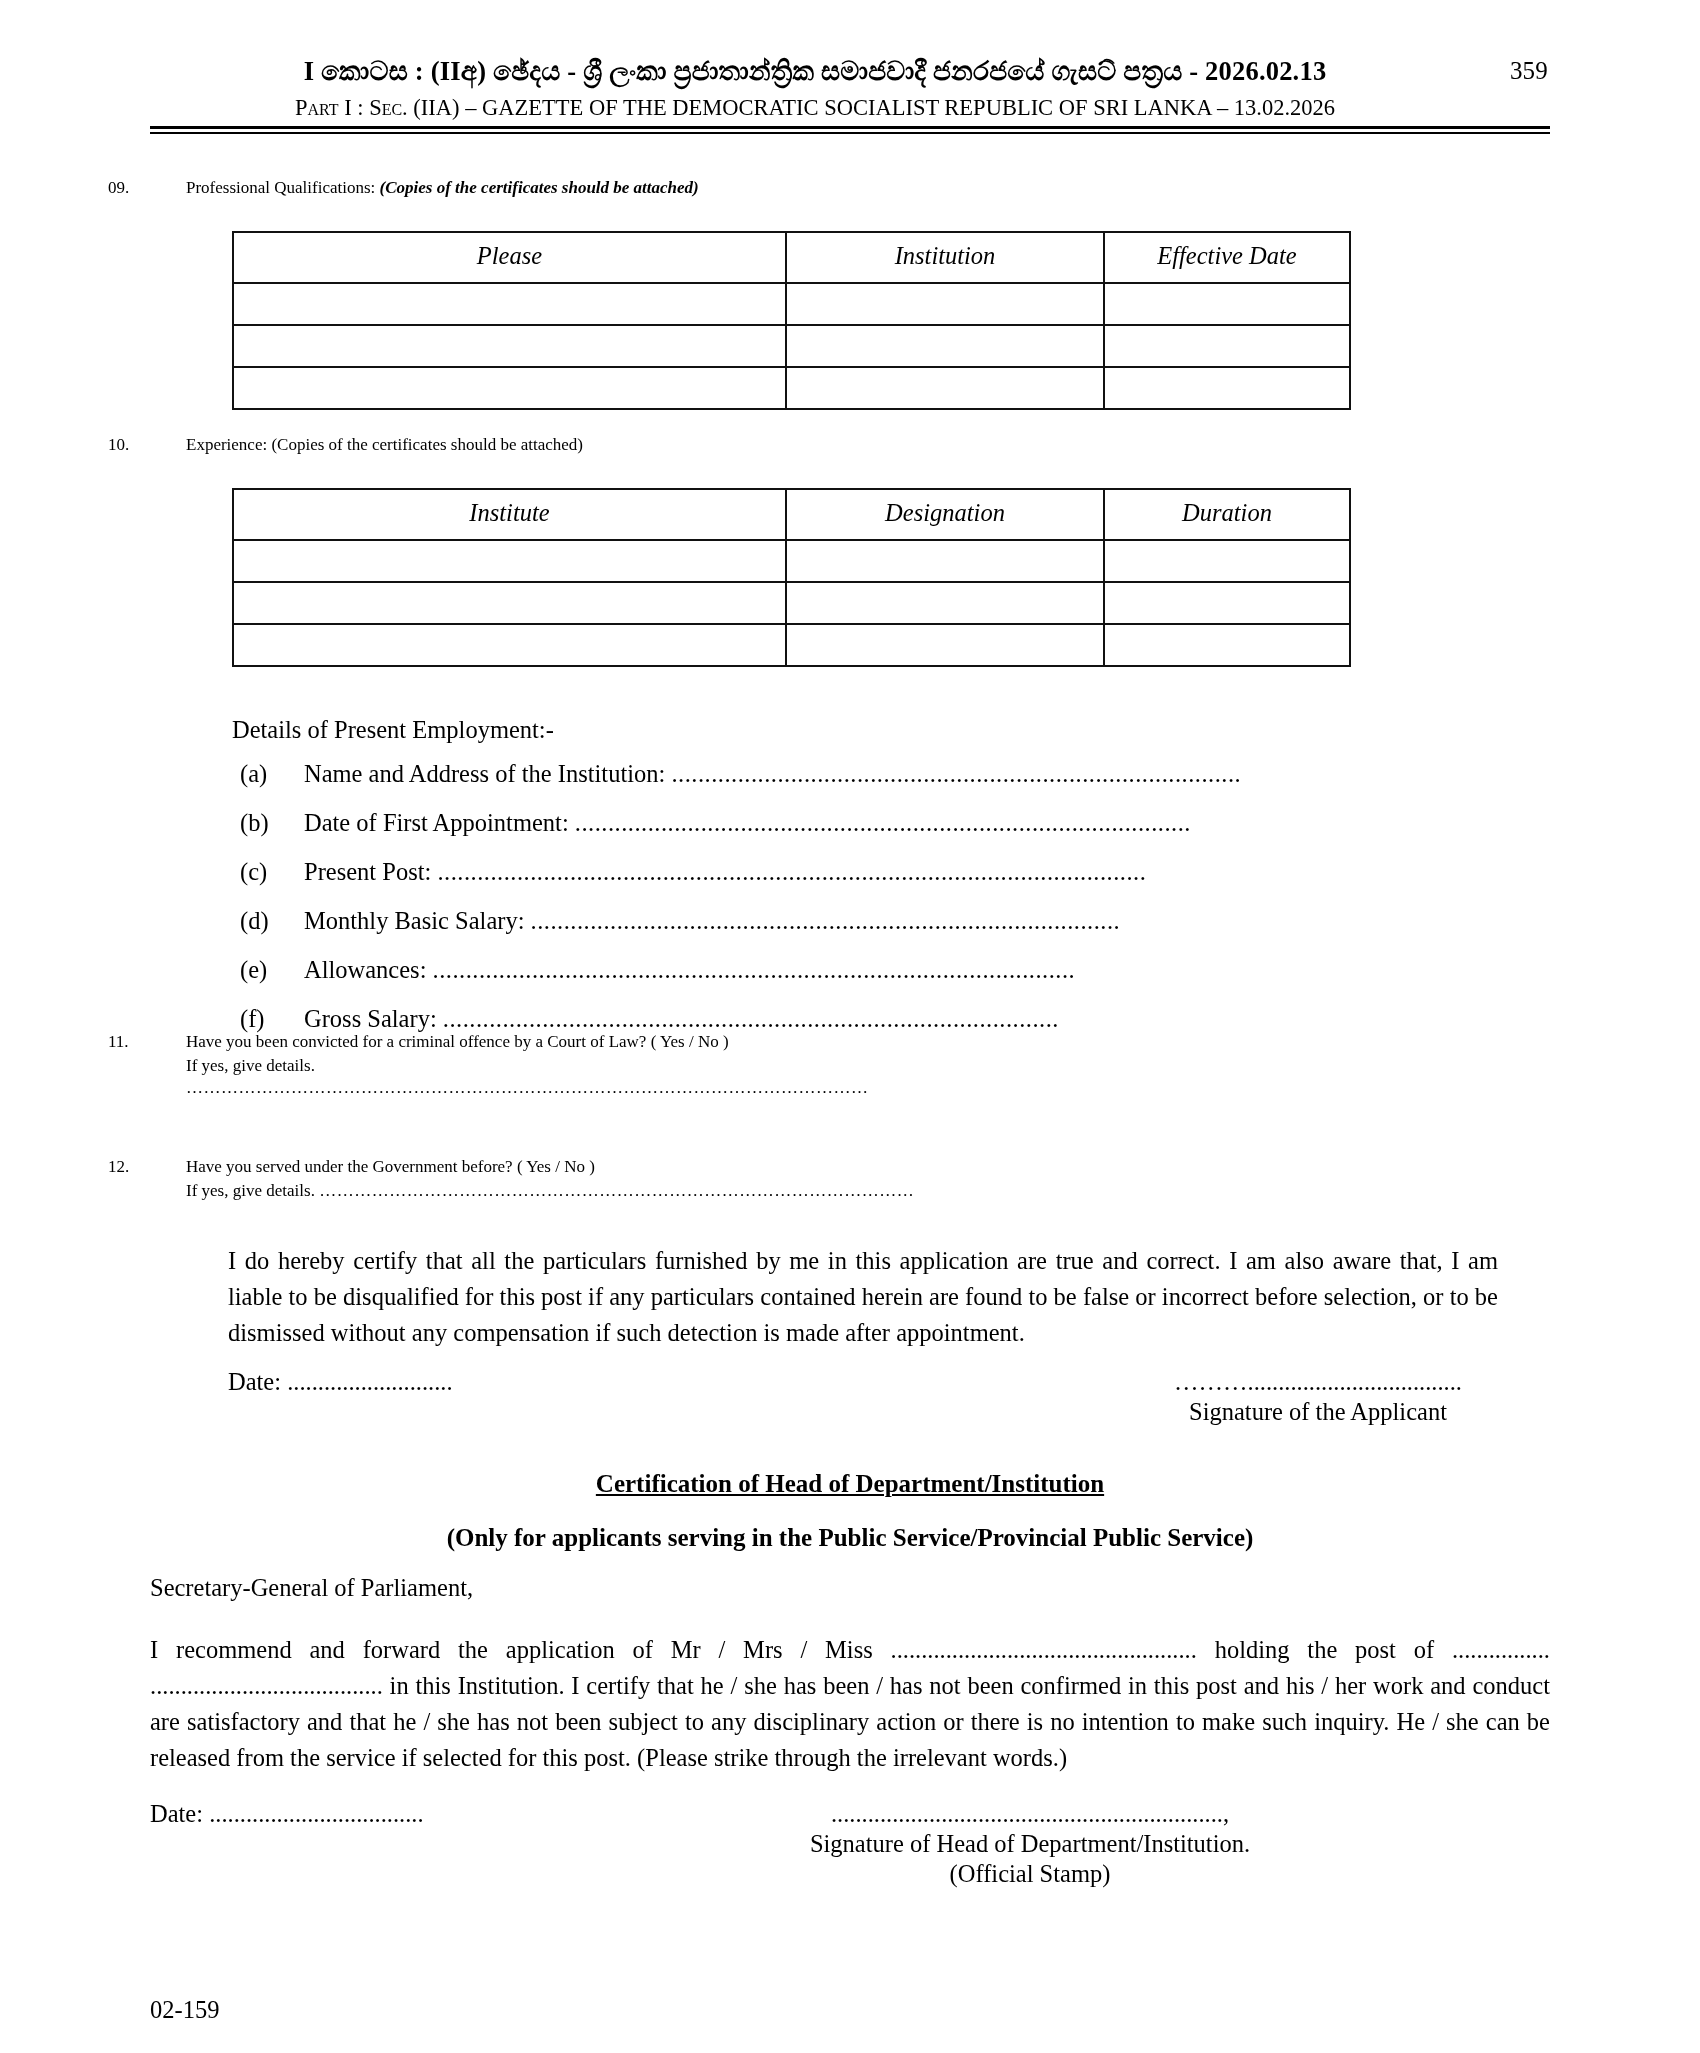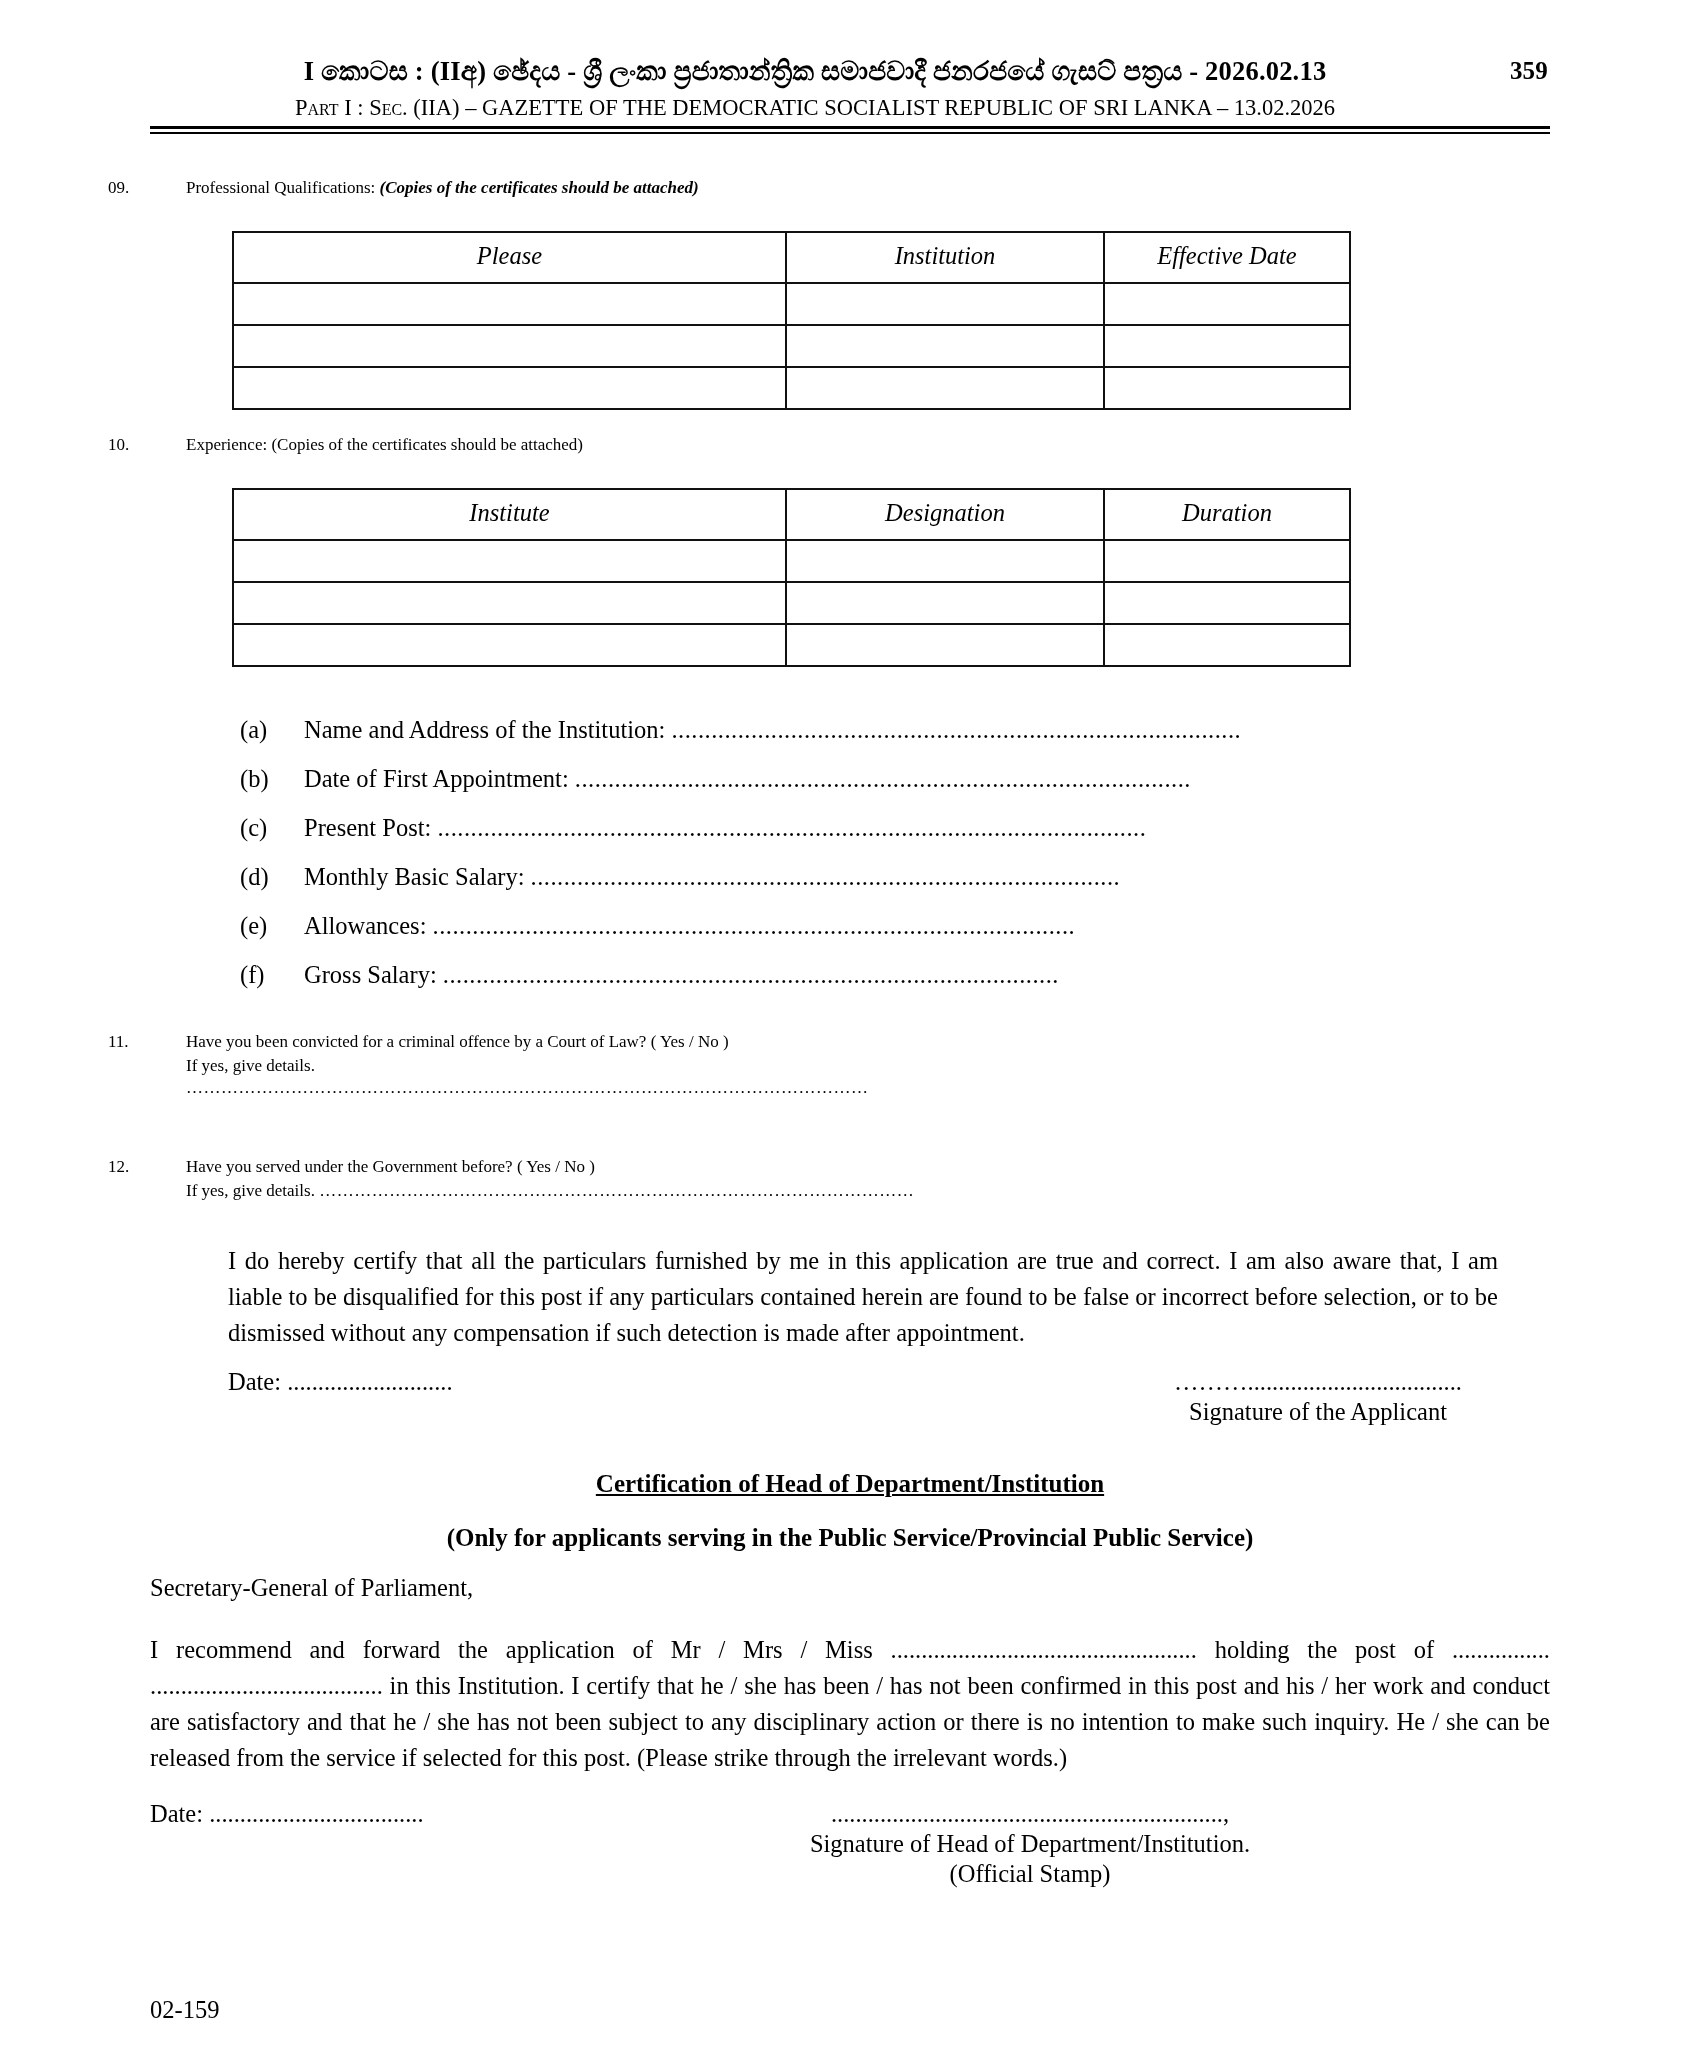--- a/index.html
+++ b/index.html
@@ -35,21 +35,21 @@
     font-weight: bold;
     letter-spacing: 0.2px;
     white-space: nowrap;
     padding-right: 70px;
   }
   .hdr-page-no {
     position: absolute;
     right: 2px;
     top: 1px;
     font-size: 25px;
-    font-weight: bold;
+    font-weight: normal;
     font-family: "Liberation Serif", serif;
   }
   .hdr-line-english {
     text-align: center;
     font-size: 22.5px;
     margin-top: 8px;
     padding-right: 70px;
     white-space: nowrap;
   }
   .smallcaps {
@@ -285,20 +285,21 @@
             <td></td>
             <td></td>
           </tr>
         </tbody>
       </table>
     </div>
   </div>
 
   <div style="position:absolute; top:718px; left:0; width:1700px;">
     <div class="sub-block">
+      <div class="sub-title">Details of Present Employment:-</div>
 
       <div class="sub-item">
         <span class="sub-letter">(a)</span>
         <span class="sub-label">Name and Address of the Institution:</span>
         <span class="dots">......................................................................................</span>
       </div>
 
       <div class="sub-item">
         <span class="sub-letter">(b)</span>
         <span class="sub-label">Date of First Appointment:</span>

